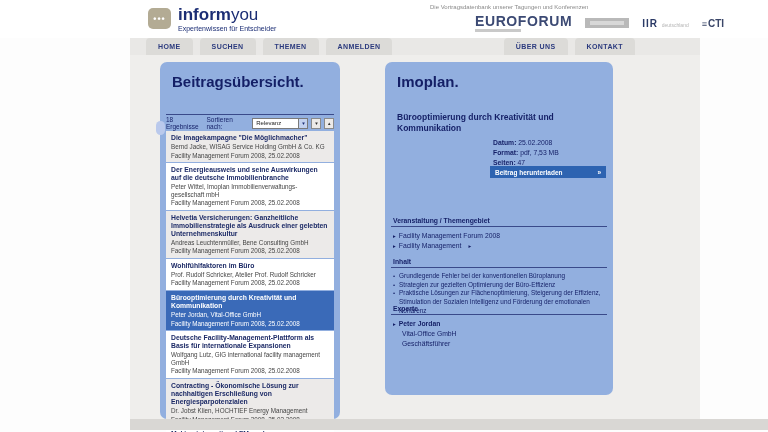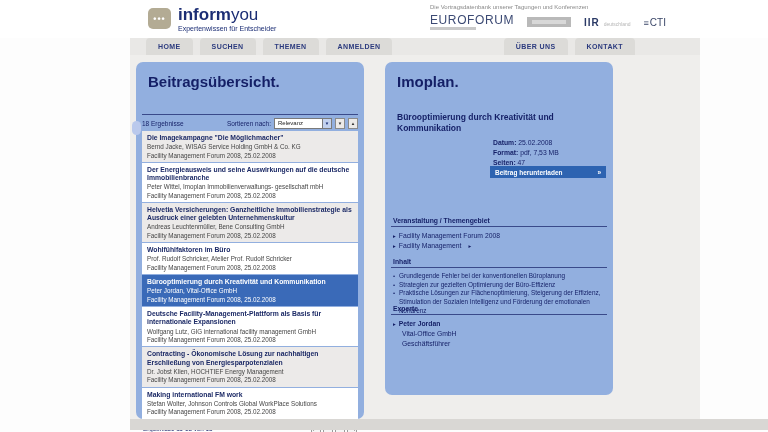--- a/index.html
+++ b/index.html
@@ -14,42 +14,42 @@
     display:flex; align-items:center; justify-content:center; font-size:9px; font-weight:bold;
     letter-spacing:1px; margin-top:2px; }
   .brand-text { margin-left:7px; }
   .brand-name { font-size:17px; color:#1b2d74; line-height:1.05; }
   .brand-name .b { font-weight:bold;text-align:right; }
   .tagline { font-size:7px; color:#1b2d74; margin-top:1px; }
 
   .partners { position:absolute; left:430px; top:4px; }
   .partners-caption { font-size:6px; color:#8a8a8a; }
   .partner-row { display:flex; align-items:center; gap:13px; margin-top:4px; }
-  .lg-euroforum { font-size:12px; font-weight:normal; color:#3c4a74; letter-spacing:.6px; line-height:1; }
+  .lg-euroforum { font-size:14px; font-weight:bold; color:#3c4a74; letter-spacing:.6px; line-height:1;margin-left:45px; }
   .lg-euroforum .sub { display:block; height:3px; width:46px; background:#c9c9c9; margin-top:1px; }
   .lg-box { width:44px; height:10px; background:#b9b9b9; display:flex; align-items:center; justify-content:center; }
   .lg-box .inner { width:34px; height:4px; background:#d8d8d8; }
   .lg-iir { font-size:10px; font-weight:bold; color:#2b3a66; letter-spacing:1px; }
   .lg-iir .sub { font-size:5px; font-weight:normal; color:#b5b5b5; letter-spacing:0; }
-  .lg-cti { font-size:10px; font-weight:normal; color:#3a4668; }
+  .lg-cti { font-size:10px; font-weight:bold; color:#3a4668; }
   .lg-cti .bars { font-size:9px; margin-right:1px; }
 
   
   .navbar { position:absolute; top:38px; left:130px; width:570px; height:17px; background:#e9e8e6;
     display:flex; align-items:stretch; }
   .tabs-left { display:flex; margin-left:16px; }
   .tabs-right { display:flex; margin-left:auto; margin-right:58px; }
   .tab { background:#dcdbd8; border-radius:4px 4px 0 0; margin-right:7px; padding:0 12px;
     font-size:7px; font-weight:bold; color:#2b3a7e; letter-spacing:.4px;
     display:flex; align-items:center; cursor:pointer; }
 
   
   .content { position:absolute; top:55px; left:130px; width:570px; height:364px; background:#efeeec; }
   .panel { position:absolute; background:#92afdf; border-radius:7px; }
-  .left-panel { left:6px; top:7px; width:228px; height:357px; }
+  .left-panel { left:30px; top:7px; width:180px; height:357px; }
   .right-panel { left:255px; top:7px; width:228px; height:333px; }
   .panel-title { font-size:15px; font-weight:bold; color:#141f66; padding:11px 12px 0; }
   .notch { position:absolute; left:-4px; top:59px; width:9px; height:14px; background:#bac9ec; border-radius:5px; }
 
   
   .toolbar { margin:24px 6px 0; border-top:1px solid #3a4a8a; padding-top:2px; height:15px;
     display:flex; justify-content:space-between; align-items:center; font-size:6.5px; color:#141f66; }
   .sort-group { display:flex; align-items:center; gap:3px; }
   .select { background:#ffffff; border:1px solid #7a7a7a; width:58px; height:11px;
     display:flex; align-items:stretch; cursor:pointer; }

